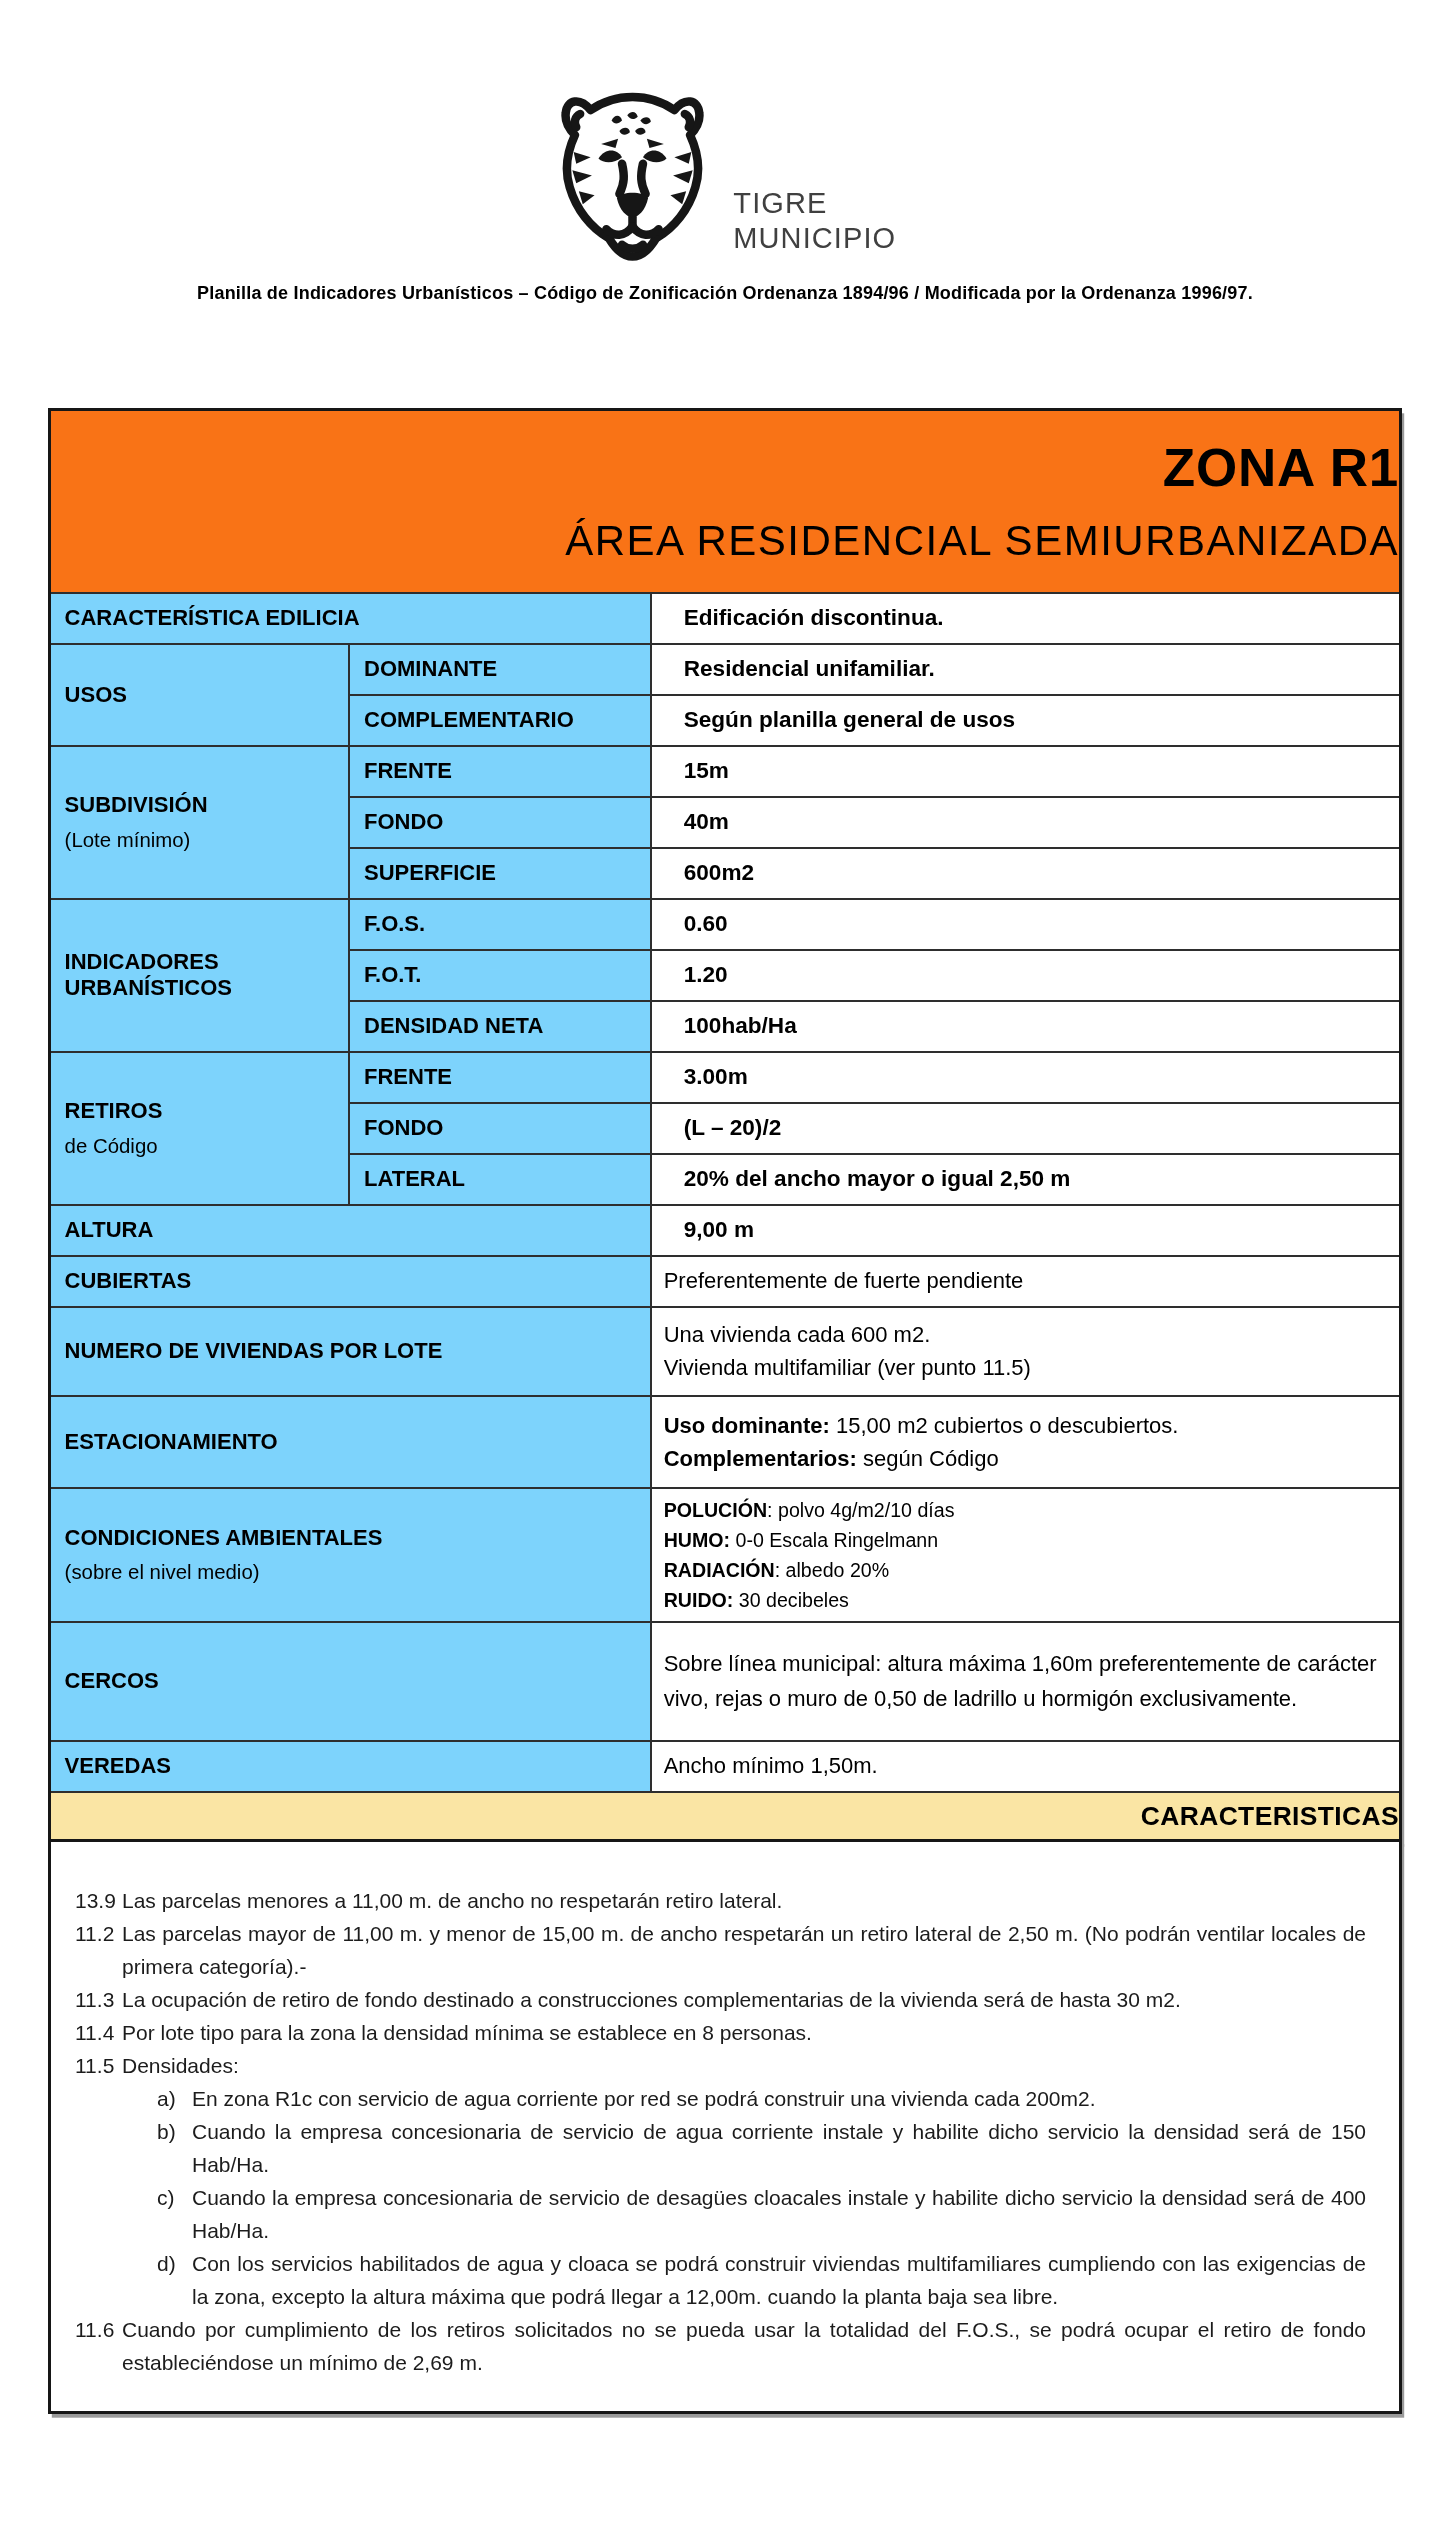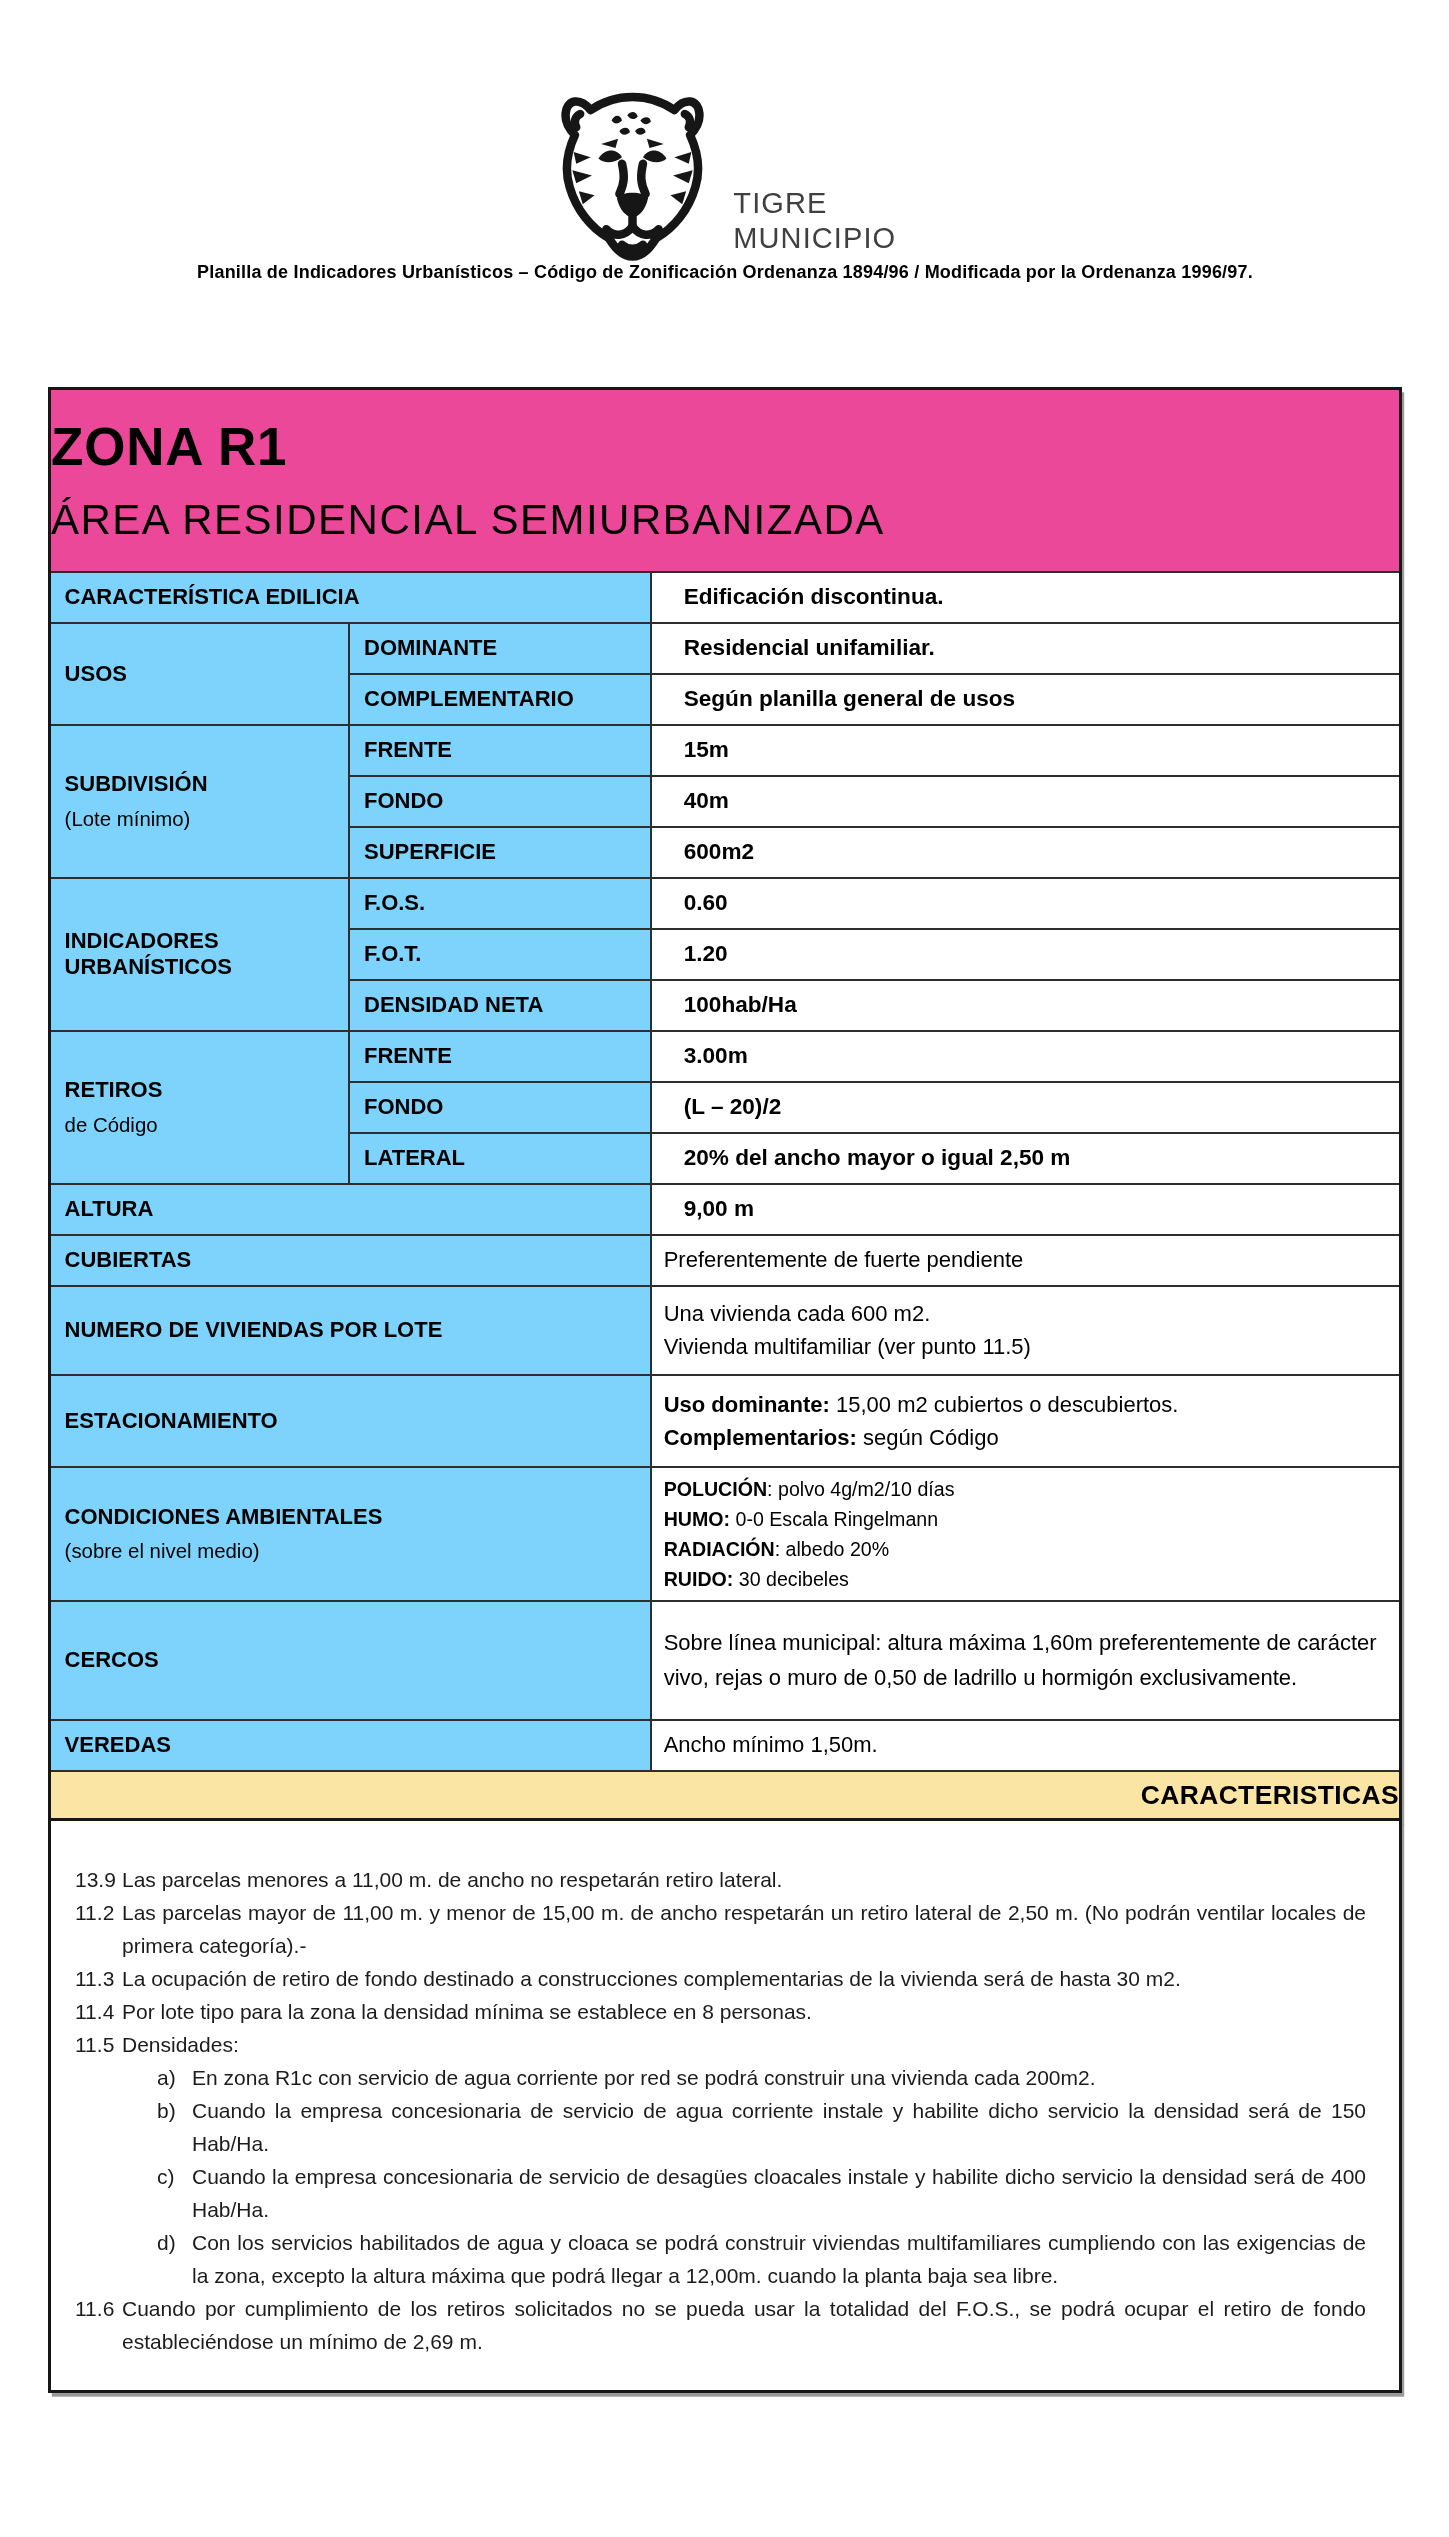--- a/index.html
+++ b/index.html
@@ -15,20 +15,21 @@
   .logo-row {
     padding-top:89px;
     display:flex; justify-content:center; align-items:flex-start; gap:22.6px;
   }
   .logo-text {
     margin-top:97px;
     font-size:29px; line-height:35px; letter-spacing:1.1px;
     color:#404040; font-weight:normal;
   }
   .doc-subtitle {
+    margin-top:21px;
     text-align:center;
     font-size:18px;
     font-weight:bold;
     letter-spacing:0.2px;
   }
 
   
   table.zone-table {
     width:1354px; margin:104px 0 0 48px;
     border-collapse:collapse;
@@ -40,21 +41,21 @@
     vertical-align:middle;
   }
   tr.r-title  { height:183px; }
   tr.r-std    { height:51px;  }
   tr.r-viv    { height:89px; }
   tr.r-est    { height:92px; }
   tr.r-cond   { height:133px; }
   tr.r-cercos { height:119px; }
   tr.r-band   { height:50px;  }
 
-  td.title-cell { background:#ec4899; text-align:left; }
+  td.title-cell { background:#f97316; text-align:right; }
   .zone-title    { font-size:53px; font-weight:bold; letter-spacing:0.8px; }
   .zone-subtitle { font-size:42px; font-weight:normal; letter-spacing:1.5px; margin-top:19px; }
 
   td.lbl {
     background:#7dd3fc;
     font-weight:bold; font-size:22px;
     padding:6px 7.5px 6px 13.6px;
     text-align:left;
   }
   td.lbl .note { font-weight:normal; font-size:20.4px; margin-top:10.6px; }

